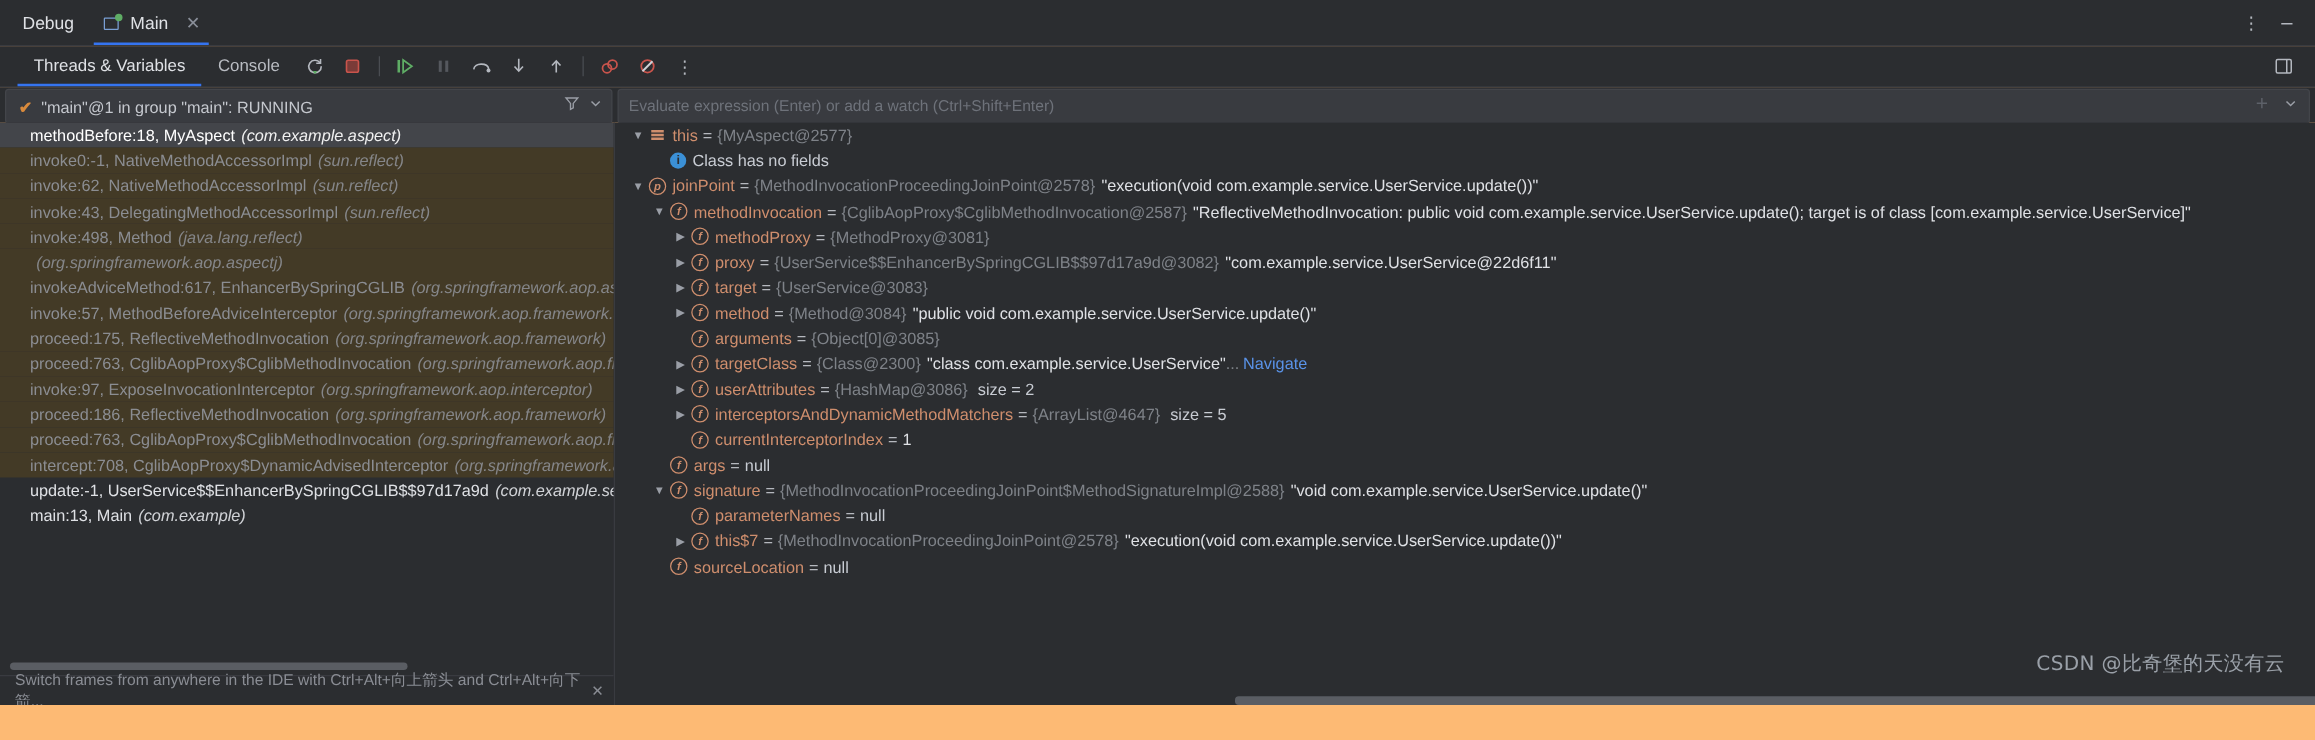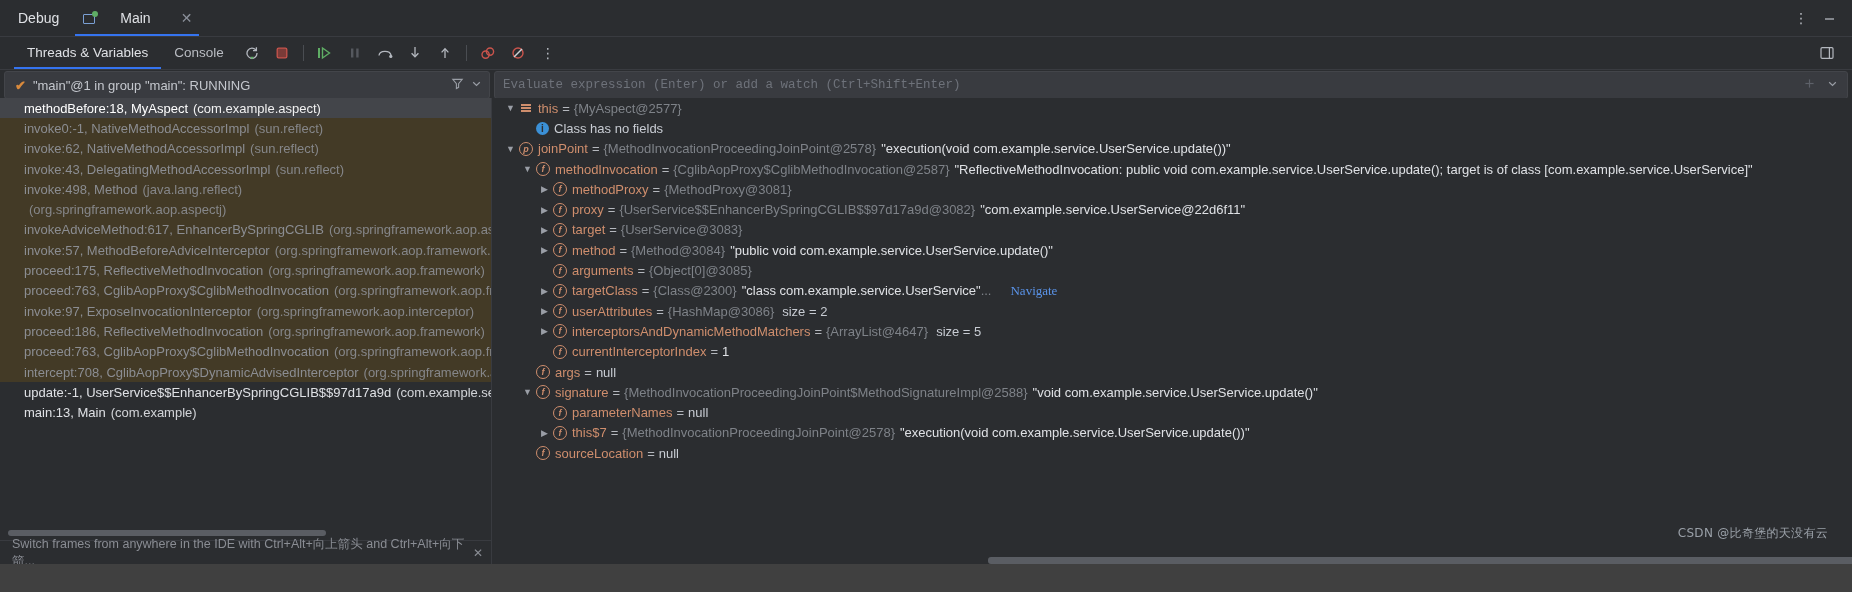--- a/index.html
+++ b/index.html
@@ -3,35 +3,35 @@
 <meta charset="utf-8">
 <style>
   * { box-sizing: border-box; margin: 0; padding: 0; }
   html, body {
     width: 1852px; height: 592px;
     background: #2b2d30;
     font-family: "Liberation Sans", sans-serif;
     color: #dfe1e5;
     overflow: hidden;
   }
-  .app { position: relative; width: 1852px; height: 592px; background: #404040; }
+  .app { position: relative; width: 1852px; height: 592px; background: #fdba74; }
 
   
   .tabbar {
     display: flex; align-items: center;
     height: 37px; background: #2b2d30;
     border-bottom: 1px solid #393b40;
     padding-left: 12px;
   }
   .tabbar-title {
     font-size: 14px; color: #dfe1e5; font-weight: 400;
     padding: 0 14px 0 6px; line-height: 36px;
   }
   .tab {
-    display: flex; align-items: center; gap: 23px;
+    display: flex; align-items: center; gap: 7px;
     height: 36px; padding: 0 9px 0 10px;
     position: relative; cursor: default;
   }
   .tab.active::after {
     content: ""; position: absolute; left: 2px; right: 2px; bottom: 0;
     height: 2px; background: #3574f0;
   }
   .tab-label { font-size: 14px; color: #dfe1e5; }
   .tab-close { font-size: 14px; color: #8a8f99; margin-left: 7px; line-height: 1; }
   .run-icon { width: 14px; height: 13px; position: relative; display:inline-block; }
@@ -78,42 +78,42 @@
   }
   .check { color:#d98a3c; font-size:13px; margin:0 7px 0 4px; font-weight:700; }
   .thread-text { font-size:13px; color:#c5c8ce; white-space:nowrap; overflow:hidden; }
   .thread-actions { margin-left:auto; display:flex; align-items:center; gap:6px; }
   .evalbox {
     flex:1; height:28px; display:flex; align-items:center;
     background:#393b40; border:1px solid #43454a; border-radius:3px;
     margin:1px 4px 1px 2px; padding:0 8px;
   }
   .eval-placeholder {
-    font-family:Liberation Mono, monospace;
+    font-family:Liberation Sans, sans-serif;
     font-size:12.5px; color:#6e727a; white-space:nowrap;
   }
   .eval-actions { margin-left:auto; display:flex; align-items:center; gap:10px; color:#5d6169; }
 
   
   .main { display:flex; height:466px; }
 
   
   .frames {
     width:492px; background:#2b2d30; position:relative; overflow:hidden;
     border-right:1px solid #393b40;
   }
   .frame-row {
     height:20.3px; display:flex; align-items:center;
     padding-left:24px; white-space:nowrap; font-size:13px;
     overflow:hidden;
   }
   .frame-row.lib { background:#433a26; color:#8b8d92; }
   .frame-row.app-frame { color:#dfe1e5; }
   .frame-row.selected { background:#43454a; color:#ffffff; }
-  .frame-pkg { opacity:.92; margin-left:5px; }
+  .frame-pkg { font-style:italic; opacity:.92; margin-left:5px; }
   .frames-scroll-h {
     position:absolute; left:8px; bottom:28px; width:318px; height:6px;
     background:#5a5d63; border-radius:3px;
   }
   .hint {
     position:absolute; left:0; right:0; bottom:0; height:24px;
     display:flex; align-items:center; padding:0 8px 0 12px;
     font-size:12.5px; color:#8a8d94; background:#2b2d30;
     border-top:1px solid #393b40;
   }
@@ -146,26 +146,26 @@
     font-style:normal; font-weight:700; font-size:10px;
     width:13px; height:13px; min-width:13px;
   }
   .vname { color:#cf8e6d; }
   .veq { color:#b5b8be; margin:0 4px; }
   .vref { color:#7e8288; }
   .vstr { color:#dfe1e5; }
   .vnull { color:#c8ccd3; }
   .vsize { color:#c8ccd3; margin-left:8px; }
   .vnum { color:#dfe1e5; }
-  .vlink { color:#5a93e8; margin-left:19px;font-family:Liberation Serif, serif; }
+  .vlink { color:#5a93e8; margin-left:3px; }
   .vinfo-text { color:#c8ccd3; }
 
   .watermark {
     position:absolute; right:24px; bottom:22px;
-    font-size:12px; color:#9aa0a8; letter-spacing:.3px;
+    font-size:16px; color:#9aa0a8; letter-spacing:.3px;
     font-family:"DejaVu Sans", sans-serif;
   }
   .bottom-scroll {
     position:absolute; left:496px; bottom:0; width:1040px; height:7px;
     background:#5a5d63; border-radius:3px;
   }
 </style>
 </head>
 <body>
 

